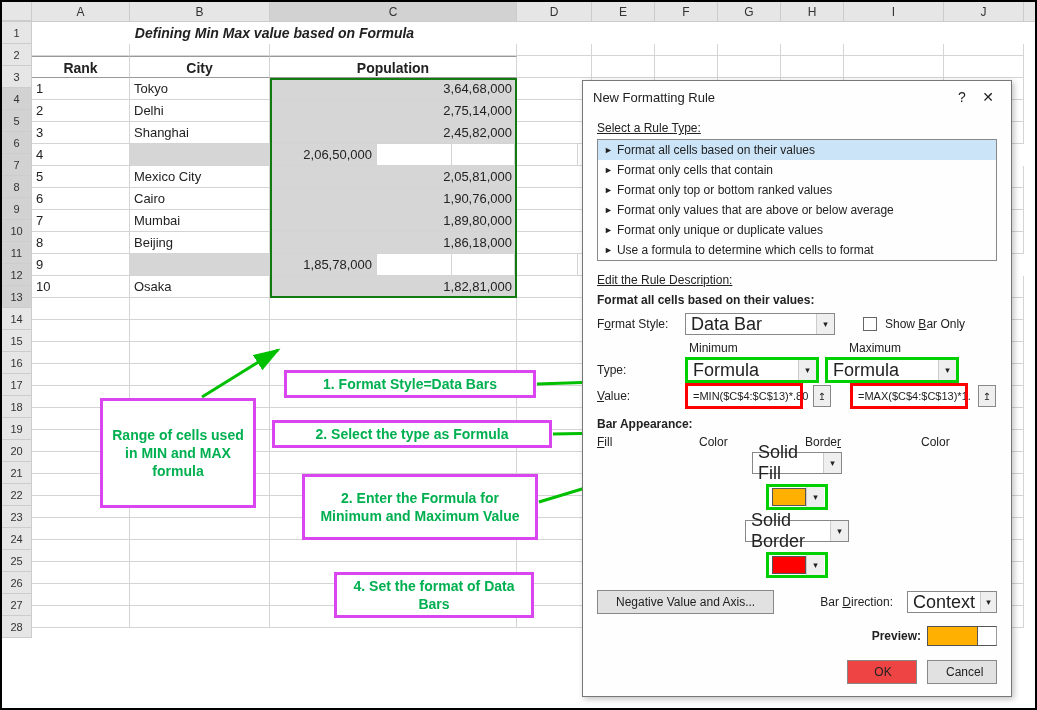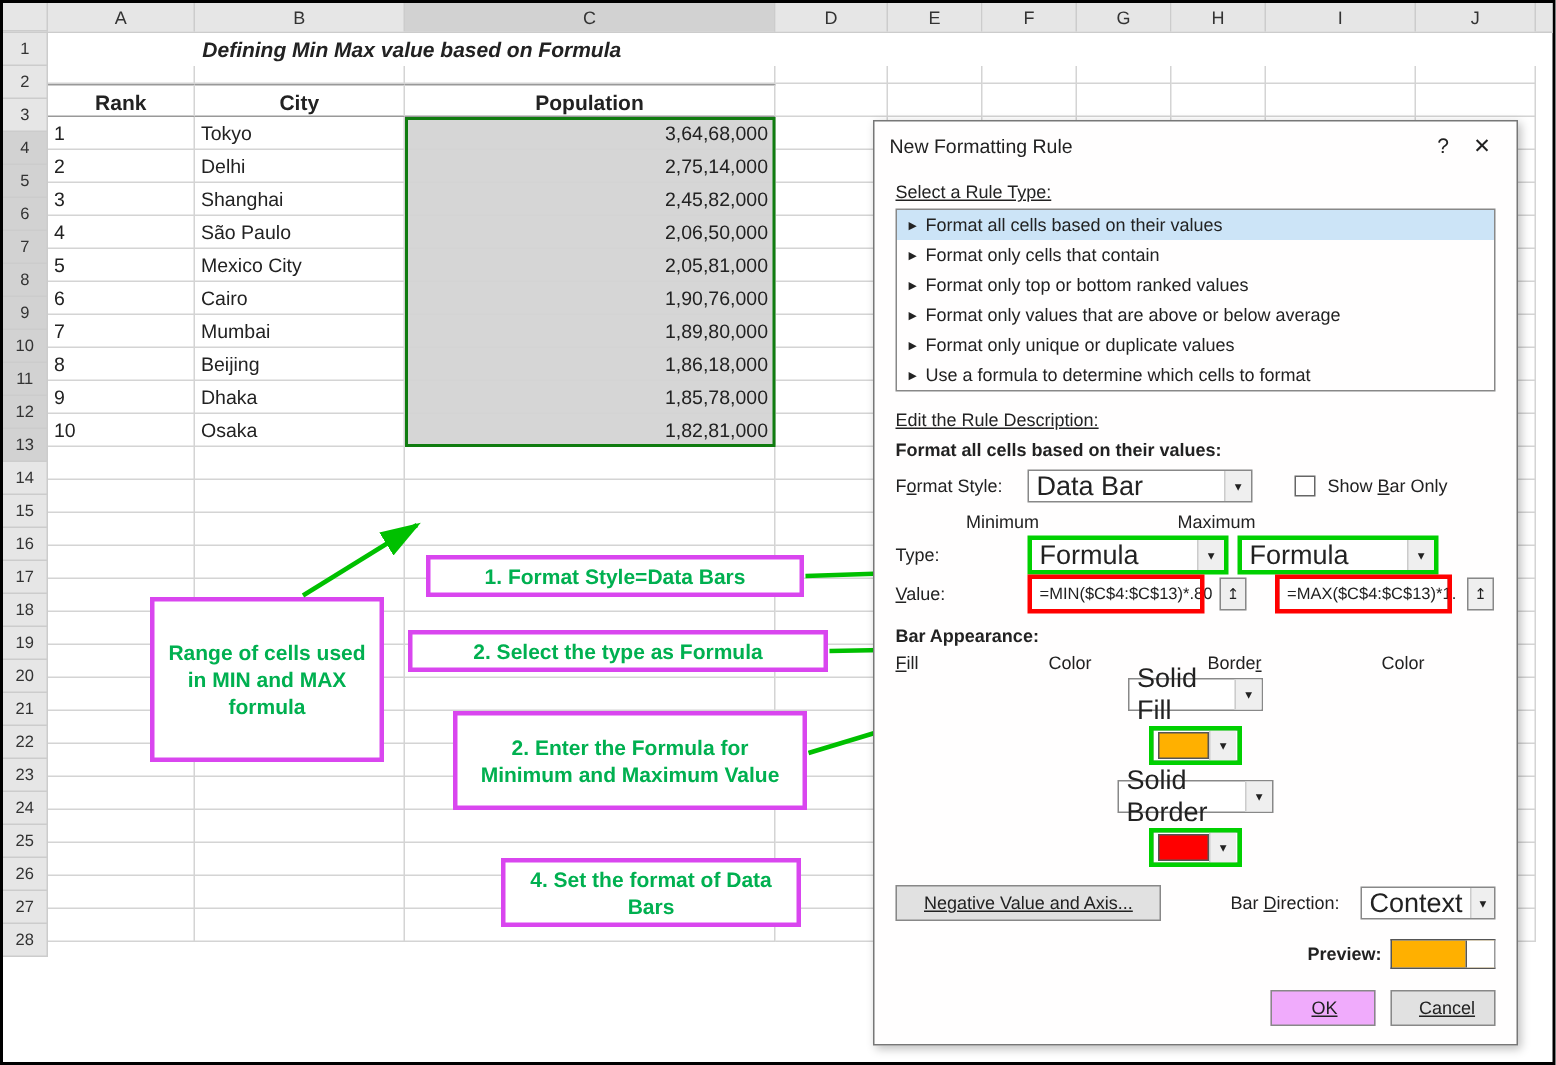--- a/index.html
+++ b/index.html
@@ -50,31 +50,31 @@
   .rule-item .pt { font-size: 9px; }
   .rule-item.sel { background: #cce4f7; }
   .underline { text-decoration: underline; }
   .bold { font-weight: bold; }
   .form-row { display: flex; align-items: center; margin: 6px 0; gap: 8px; }
   .lbl { width: 80px; }
   .dd { display: flex; align-items: center; border: 1px solid #888; height: 22px; background: #fff; }
   .dd .txt { flex: 1; padding: 0 5px; font-size: 18px; }
   .ddbtn { width: 18px; height: 100%; border-left: 1px solid #ccc; display: flex; align-items: center; justify-content: center; background: #efefef; font-size: 9px; }
   .chk { width: 14px; height: 14px; border: 1px solid #666; }
-  .col-hdrs2 { display: flex; margin-left: 47px; gap: 1px; }
+  .col-hdrs2 { display: flex; margin-left: 92px; gap: 20px; }
   .col-h2 { width: 140px; }
   .minmax { display: flex; align-items: center; gap: 10px; margin: 4px 0; }
   .hl-green { outline: 3px solid #00d000; outline-offset: -1px; }
   .hl-red { outline: 3px solid #ff0000; outline-offset: -1px; }
   .refbtn { width: 18px; height: 22px; border: 1px solid #888; background: #efefef; display: flex; align-items: center; justify-content: center; font-size: 10px; margin-left: 2px; }
   .swatch { width: 34px; height: 18px; border: 1px solid #555; }
   .swatch.orange { background: #ffb000; }
   .swatch.red { background: #ff0000; }
-  .btn { border: 1px solid #888; background: #e1e1e1; padding: 4px 18px; font-size: 12px; cursor: pointer; text-decoration: underline; }
-  .btn.ok { background: #f0abfc; padding-left: 20px; }
+  .btn { border: 1px solid #888; background: #e1e1e1; padding: 4px 18px; font-size: 12px; cursor: pointer; }
+  .btn.ok { background: #ef4444; padding-left: 20px; }
   .preview-box { width: 70px; height: 20px; border: 1px solid #555; background: linear-gradient(#ffb000,#ffb000); border-right: 1px solid #999; position: relative; }
   .preview-box::after { content:""; position:absolute; right:0; top:0; bottom:0; width:18px; background:#fff; border-left: 1px solid #555;}
 </style>
 </head>
 <body>
 
 <div class="frame">
 
   <div class="col-headers">
     <div class="corner"></div>
@@ -189,21 +189,20 @@
           <div class="cell wD"></div>
           <div class="cell wE"></div>
           <div class="cell wF"></div>
           <div class="cell wG"></div>
           <div class="cell wH"></div>
           <div class="cell wI"></div>
           <div class="cell wJ"></div>
         </div>
         <div class="row">
           <div class="cell wA">4</div>
-          <div class="cell wB">São Paulo</div>
           <div class="cell wC rcell selbg">2,06,50,000</div>
           <div class="cell wD"></div>
           <div class="cell wE"></div>
           <div class="cell wF"></div>
           <div class="cell wG"></div>
           <div class="cell wH"></div>
           <div class="cell wI"></div>
           <div class="cell wJ"></div>
         </div>
         <div class="row">
@@ -249,21 +248,20 @@
           <div class="cell wD"></div>
           <div class="cell wE"></div>
           <div class="cell wF"></div>
           <div class="cell wG"></div>
           <div class="cell wH"></div>
           <div class="cell wI"></div>
           <div class="cell wJ"></div>
         </div>
         <div class="row">
           <div class="cell wA">9</div>
-          <div class="cell wB">Dhaka</div>
           <div class="cell wC rcell selbg">1,85,78,000</div>
           <div class="cell wD"></div>
           <div class="cell wE"></div>
           <div class="cell wF"></div>
           <div class="cell wG"></div>
           <div class="cell wH"></div>
           <div class="cell wI"></div>
           <div class="cell wJ"></div>
         </div>
         <div class="row">

